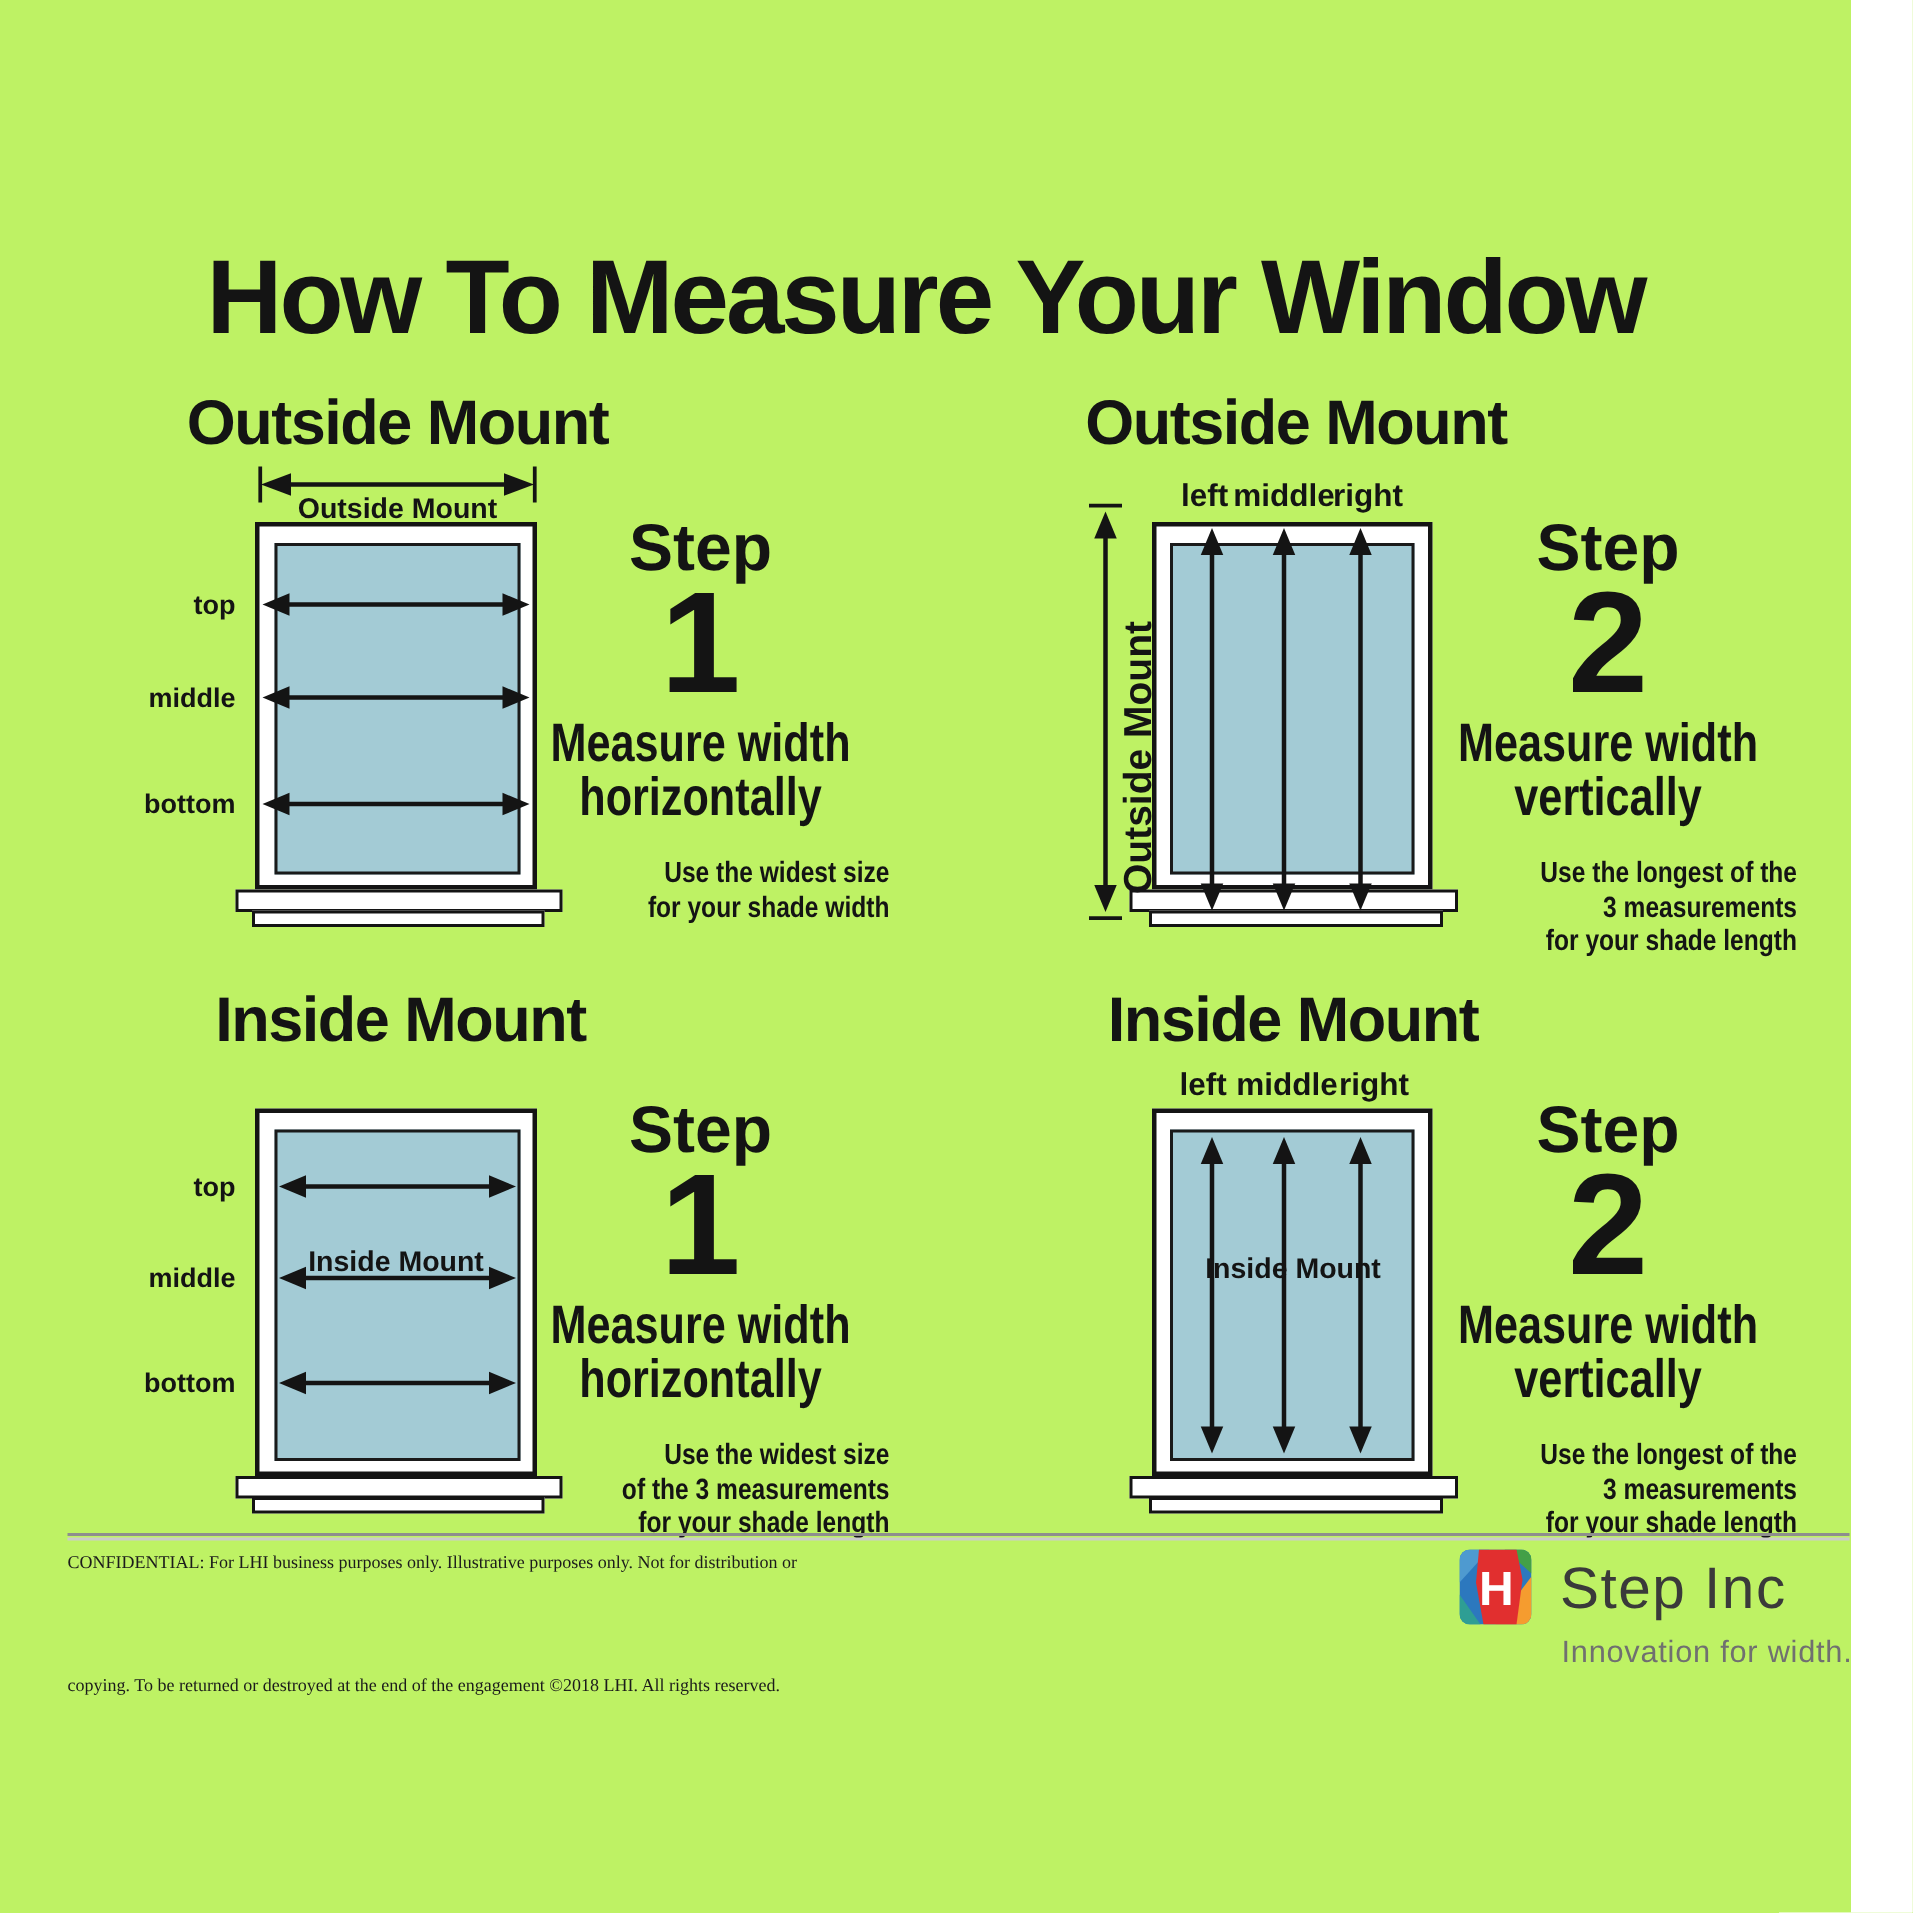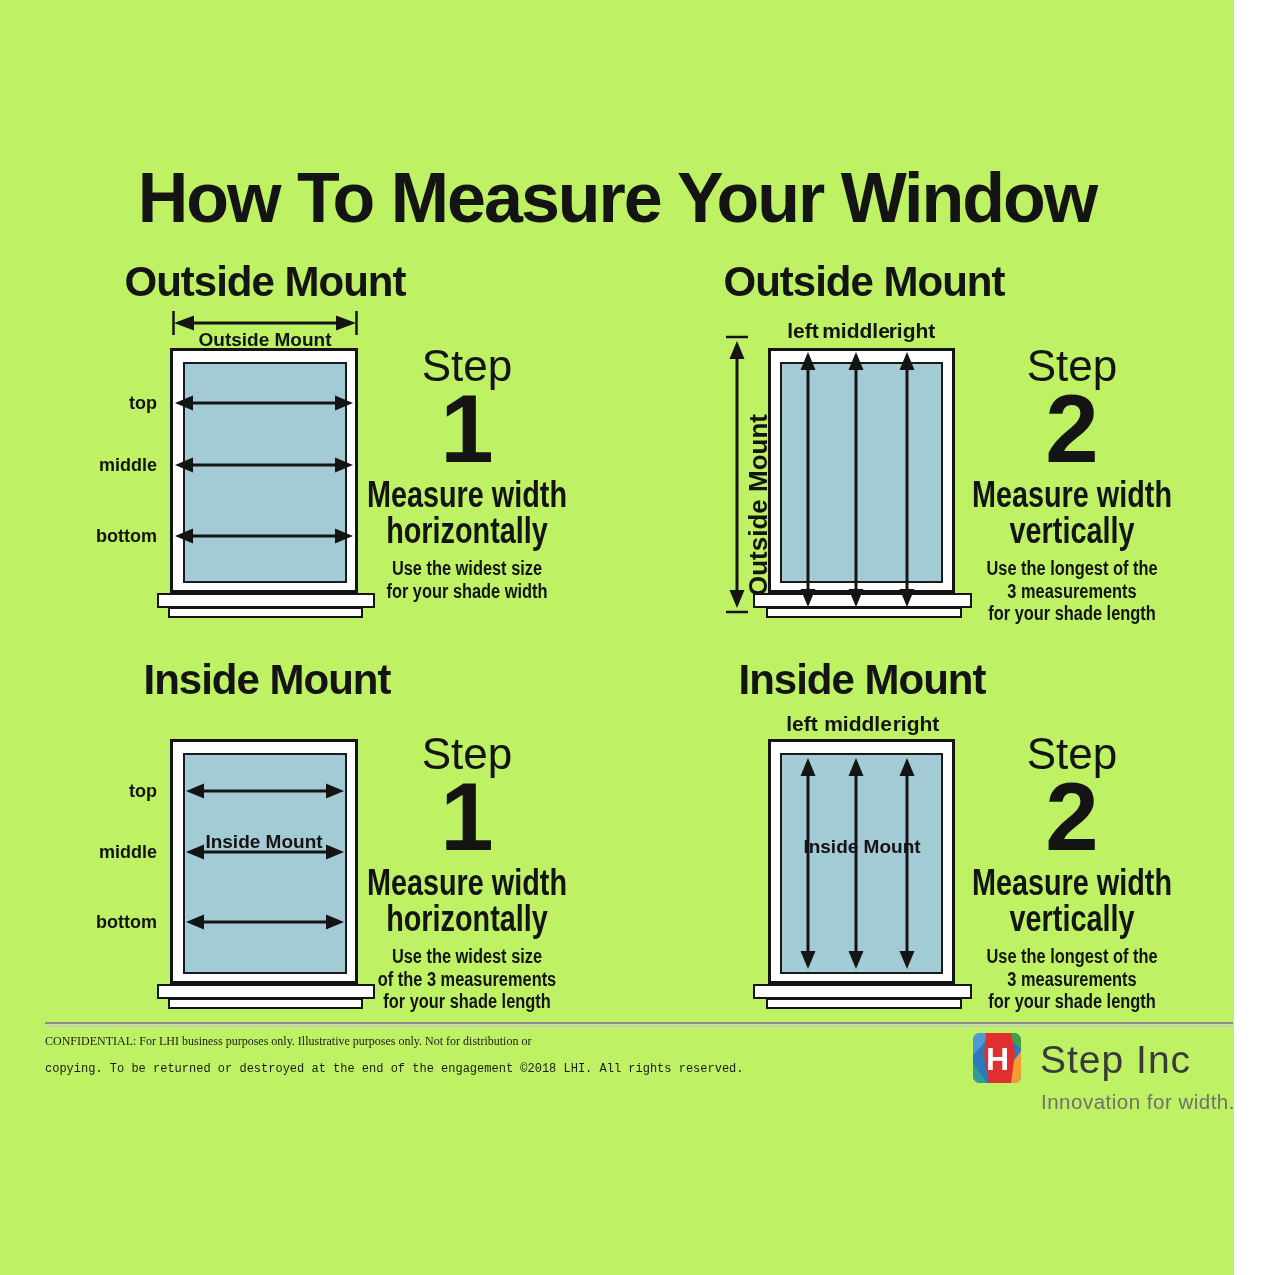--- a/index.html
+++ b/index.html
@@ -12,25 +12,25 @@
   .frame{background:#fff;border:3px solid #141414;box-sizing:border-box;}
   .glass{border:2px solid #1a1a1a;box-sizing:border-box;}
   .sill{background:#fff;border:2px solid #141414;box-sizing:border-box;}
   .dim-label{font-size:19px;font-weight:bold;text-align:center;white-space:nowrap;}
   .rot-label{font-size:26px;font-weight:bold;text-align:center;white-space:nowrap;
              transform:rotate(-90deg);transform-origin:50% 50%;}
   .row-label{width:100px;text-align:right;font-size:18px;font-weight:bold;line-height:24px;}
   .col-label{font-size:21px;font-weight:bold;transform:translateX(-50%);white-space:nowrap;}
   .glass-label{font-size:19px;font-weight:bold;text-align:center;white-space:nowrap;}
   .step-block{width:300px;text-align:center;}
-  .step-word{font-size:44px;font-weight:normal;line-height:1.0;}
+  .step-word{font-size:44px;font-weight:bold;line-height:1.0;}
   .step-num{font-size:96px;font-weight:bold;line-height:0.82;margin:2px 0 8px 0;}
   .step-line{font-size:36px;font-weight:bold;line-height:1.02;white-space:nowrap;
              transform:scaleX(0.8);transform-origin:50% 50%;}
-  .step-notes{margin-top:7px;}
+  .step-notes{margin-top:21px;text-align:right;}
   .note-line{font-size:19.5px;font-weight:bold;line-height:1.16;white-space:nowrap;
              transform:scaleX(0.84);transform-origin:50% 50%;}
   .arrow-svg{position:absolute;}
   .arrow-svg line{stroke:#141414;}
   .arrow-svg polygon{fill:#141414;}
   .divider{border-top:2px solid #8e8e8e;border-bottom:2px solid #cbcbcb;height:5px;box-sizing:border-box;}
   .conf{font-family:"Liberation Serif","DejaVu Serif",serif;font-size:12px;color:#1b1b1b;white-space:nowrap;}
   .company{font-size:39px;color:#3a3a3a;letter-spacing:1px;white-space:nowrap;}
   .tagline{font-size:20.5px;color:#707070;letter-spacing:0.5px;white-space:nowrap;}
 </style>
@@ -231,21 +231,21 @@
         <div class="note-line">3 measurements</div>
         <div class="note-line">for your shade length</div>
       </div>
     </div>
   </section>
 
   <footer>
     <div class="abs divider" style="left:45px;top:1022px;width:1188px;"></div>
 
     <div class="abs conf" style="left:45px;top:1034px;">CONFIDENTIAL: For LHI business purposes only. Illustrative purposes only. Not for distribution or</div>
-    <div class="abs conf" style="left:45px;top:1062px;font-family:Liberation Mono, monospace;">copying. To be returned or destroyed at the end of the engagement ©2018 LHI. All rights reserved.</div>
+    <div class="abs conf" style="left:45px;top:1116px;">copying. To be returned or destroyed at the end of the engagement ©2018 LHI. All rights reserved.</div>
 
     <svg class="abs" style="left:973px;top:1033px;" width="48" height="50" viewBox="0 0 48 50">
       <defs>
           <clipPath id="logoclip">
             <rect width="48" height="50" rx="7"></rect>
           </clipPath>
         </defs>
       <g clip-path="url(#logoclip)">
         <rect width="48" height="50" fill="#2c78be"></rect>
         <path d="M0,0 L20,0 L0,22 Z" fill="#4e9ad0"></path>

